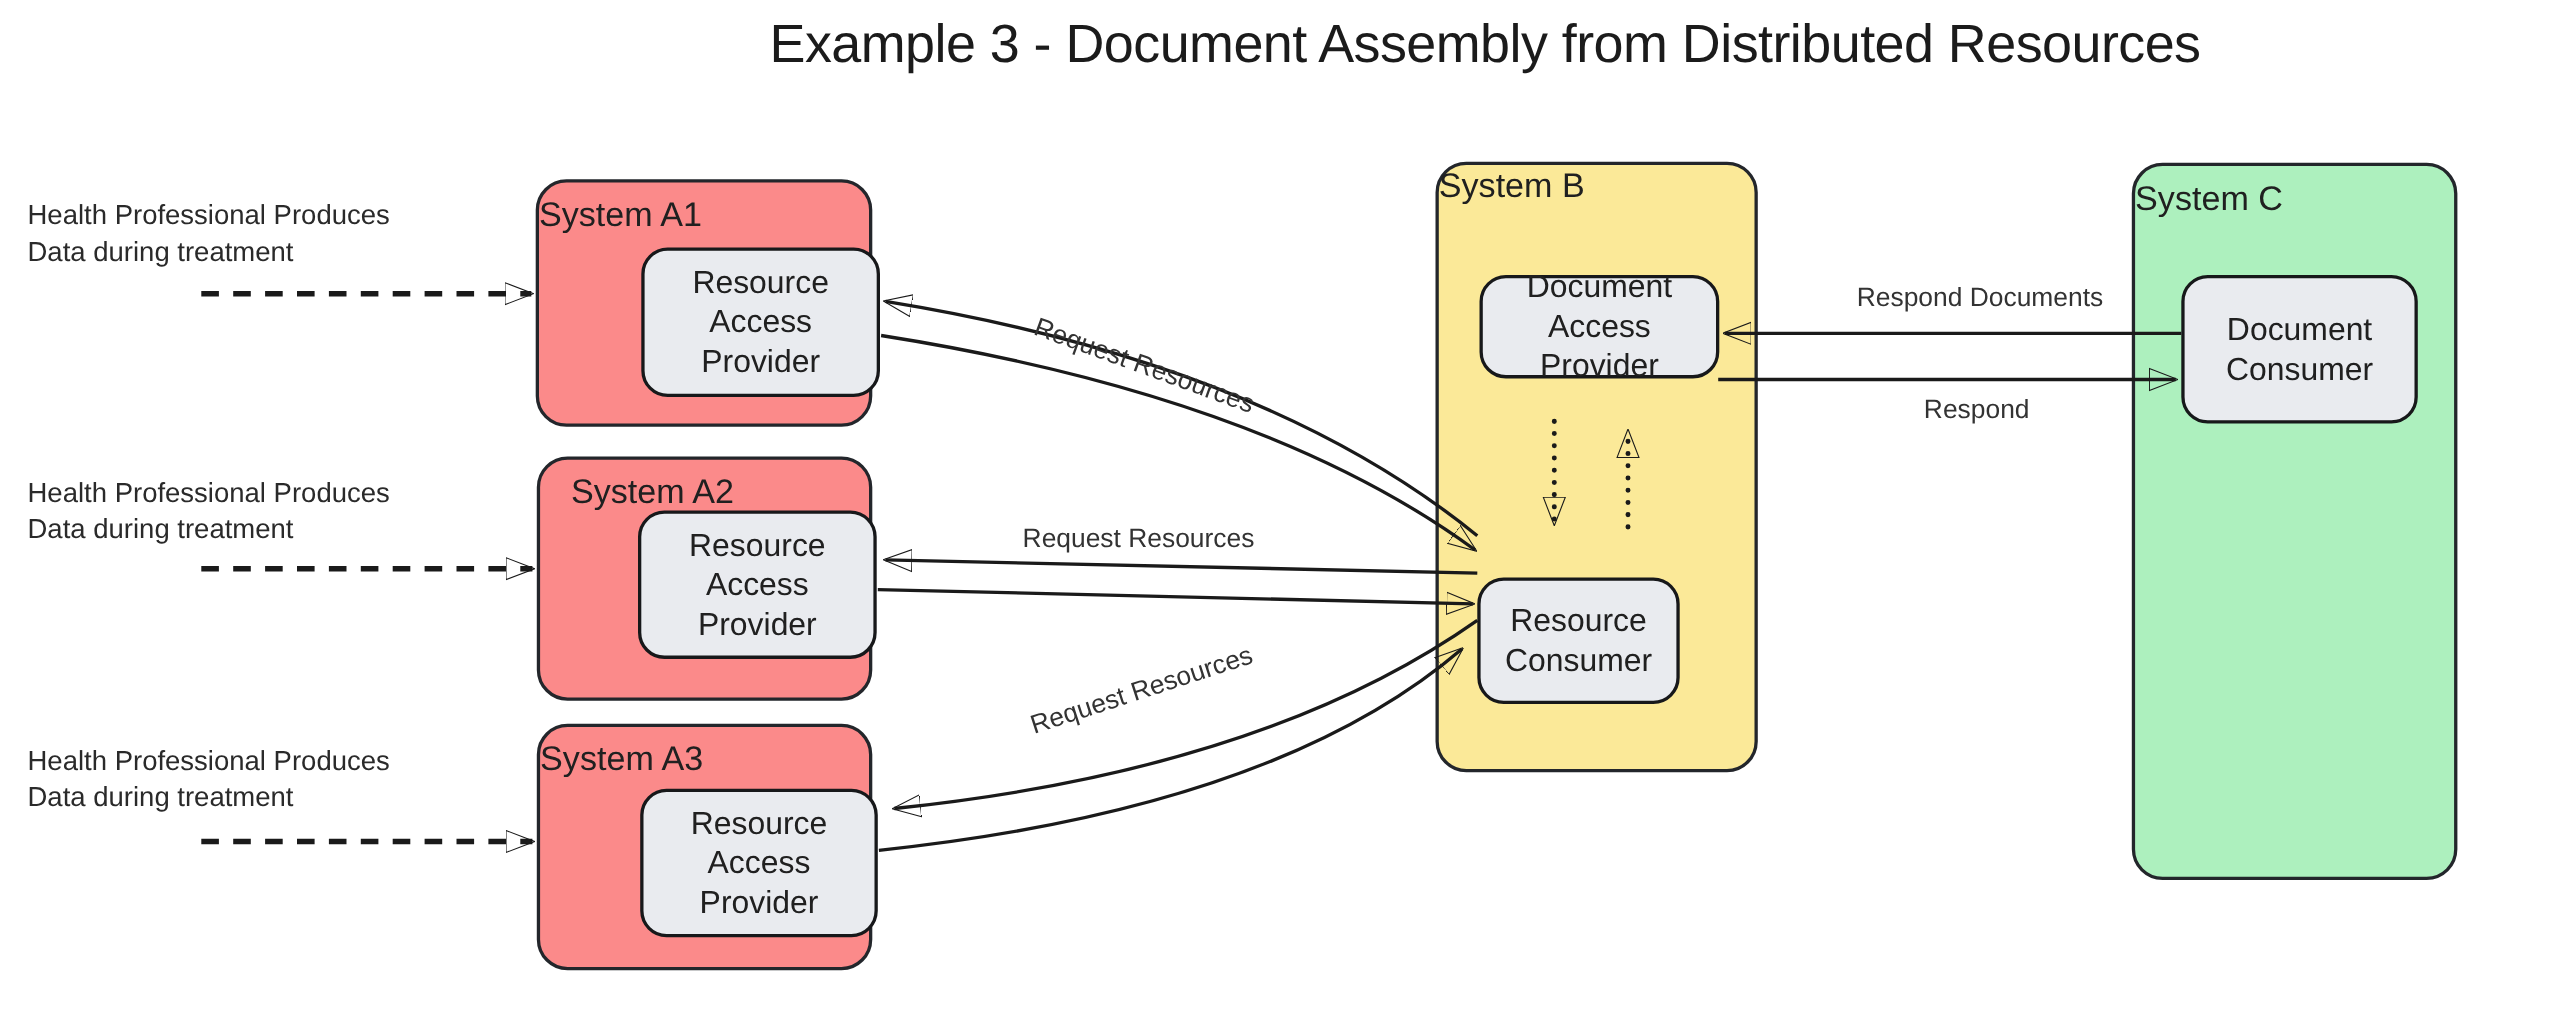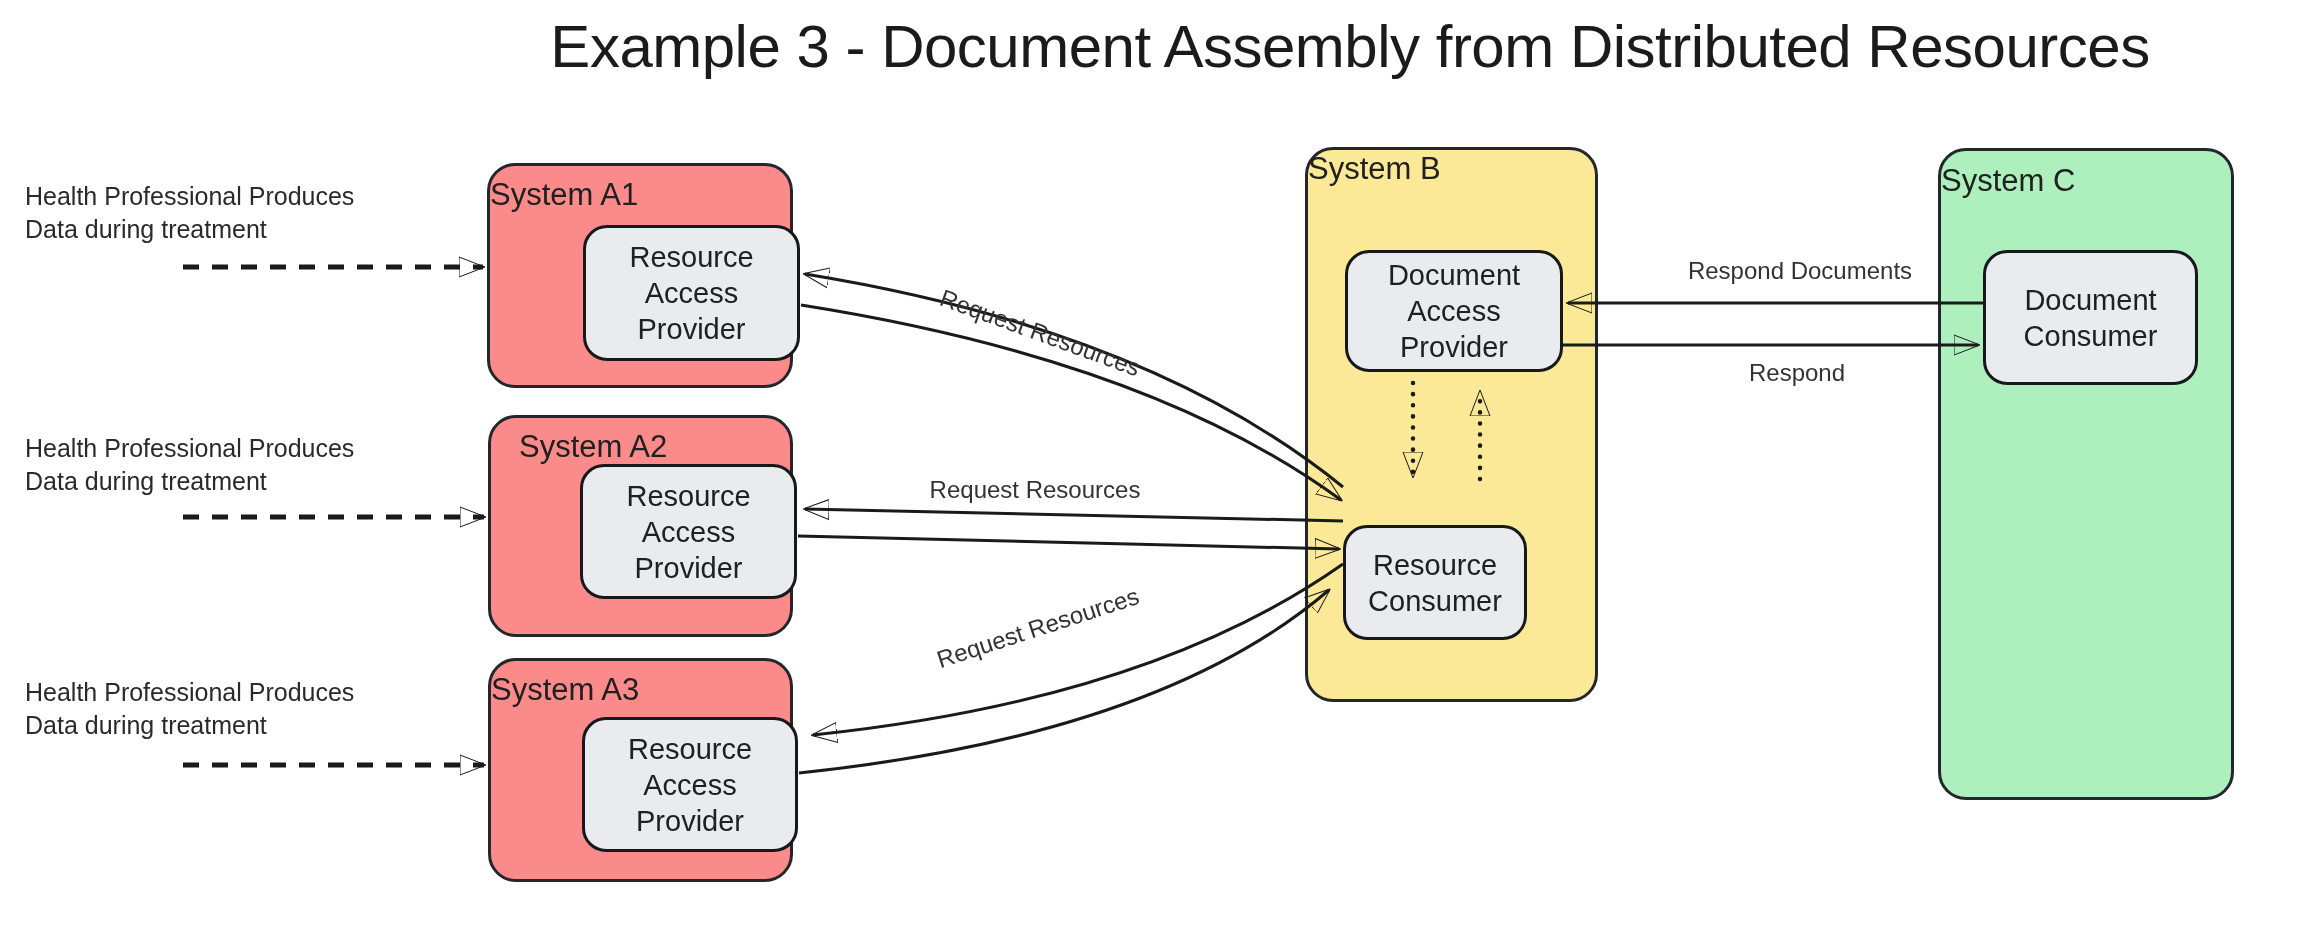--- a/index.html
+++ b/index.html
@@ -14,21 +14,21 @@
     --c-label-text:#333333;
   }
   html,body{margin:0;padding:0;background:var(--c-page-bg);}
   #canvas{
     position:relative;width:2323px;height:940px;overflow:hidden;
     font-family:"Liberation Sans","DejaVu Sans",sans-serif;
     color:var(--c-text);
   }
   .title{
     position:absolute;left:540px;top:12px;width:1620px;
-    text-align:center;font-size:60px;font-weight:500;color:#1B1B1B;
+    text-align:center;font-size:49px;font-weight:500;color:#1B1B1B;
     letter-spacing:-0.5px;z-index:3;
   }
   .system{
     position:absolute;border:3px solid var(--c-border);
     border-radius:28px;box-sizing:border-box;z-index:1;
   }
   .system-label{
     position:absolute;left:0;right:0;
     font-size:31px;color:#202020;z-index:3;
   }
@@ -107,21 +107,21 @@
 
   <div class="component" style="left:583px;top:225px;width:217px;height:136px;">
     <span>Resource Access Provider</span>
   </div>
   <div class="component" style="left:580px;top:464px;width:217px;height:135px;">
     <span>Resource Access Provider</span>
   </div>
   <div class="component" style="left:582px;top:717px;width:216px;height:135px;">
     <span>Resource Access Provider</span>
   </div>
-  <div class="component" style="left:1345px;top:250px;width:218px;height:122px;">
+  <div class="component" style="left:1345px;top:250px;width:218px;height:94px;">
     <span>Document Access Provider</span>
   </div>
   <div class="component" style="left:1343px;top:485px;width:184px;height:115px;margin-top:40px;">
     <span>Resource Consumer</span>
   </div>
   <div class="component" style="left:1983px;top:250px;width:215px;height:135px;justify-content:center;">
     <span>Document Consumer</span>
   </div>
 
   <div class="annotation" style="top:180px;">

